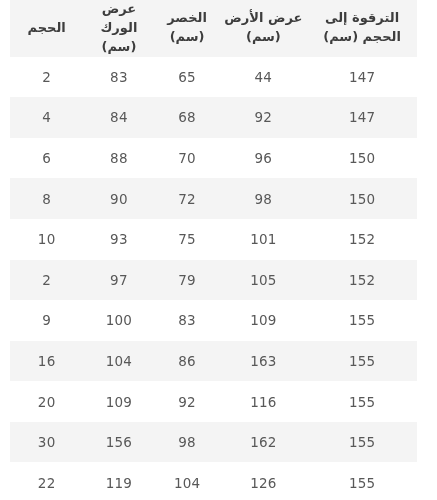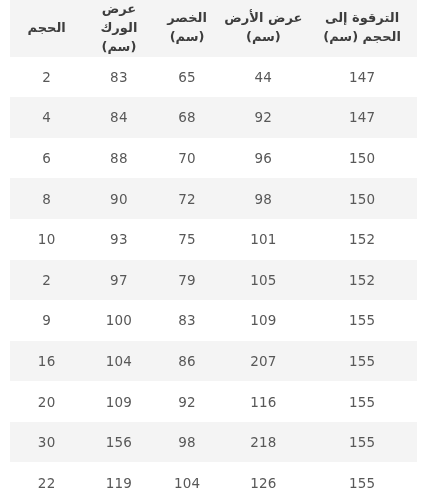--- a/index.html
+++ b/index.html
@@ -140,35 +140,35 @@
       </tr>
       <tr class="row-odd">
         <td>155</td>
         <td>109</td>
         <td>83</td>
         <td>100</td>
         <td>9</td>
       </tr>
       <tr class="row-even">
         <td>155</td>
-        <td>207</td>
+        <td>163</td>
         <td>86</td>
         <td>104</td>
         <td>16</td>
       </tr>
       <tr class="row-odd">
         <td>155</td>
         <td>116</td>
         <td>92</td>
         <td>109</td>
         <td>20</td>
       </tr>
       <tr class="row-even">
         <td>155</td>
-        <td>218</td>
+        <td>162</td>
         <td>98</td>
         <td>156</td>
         <td>30</td>
       </tr>
       <tr class="row-odd">
         <td>155</td>
         <td>126</td>
         <td>104</td>
         <td>119</td>
         <td>22</td>

